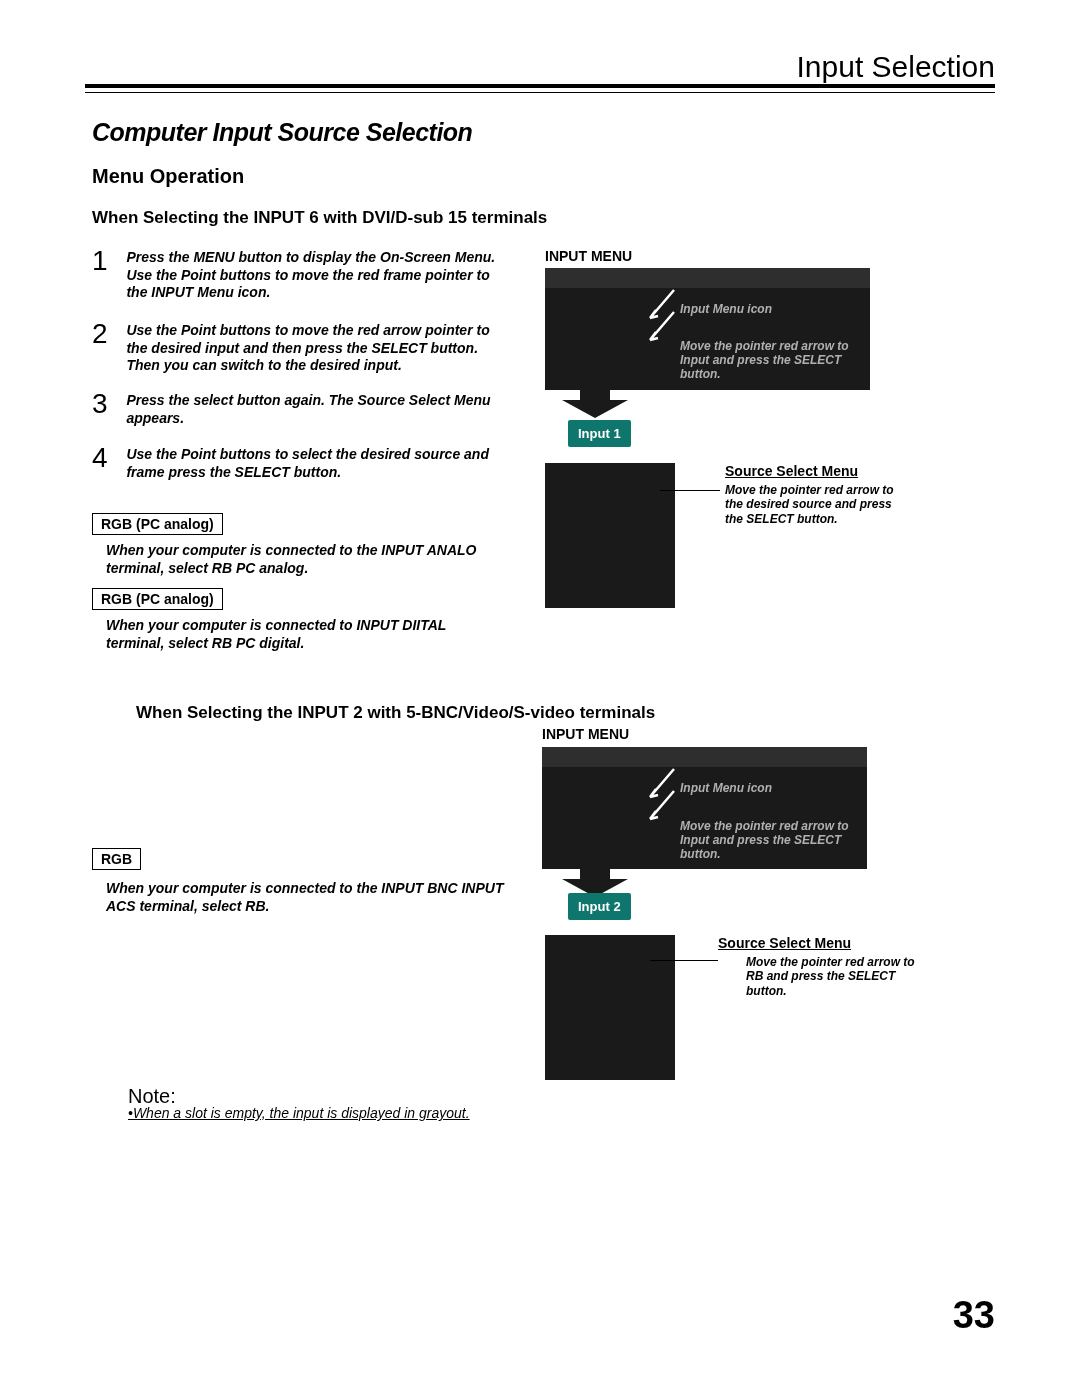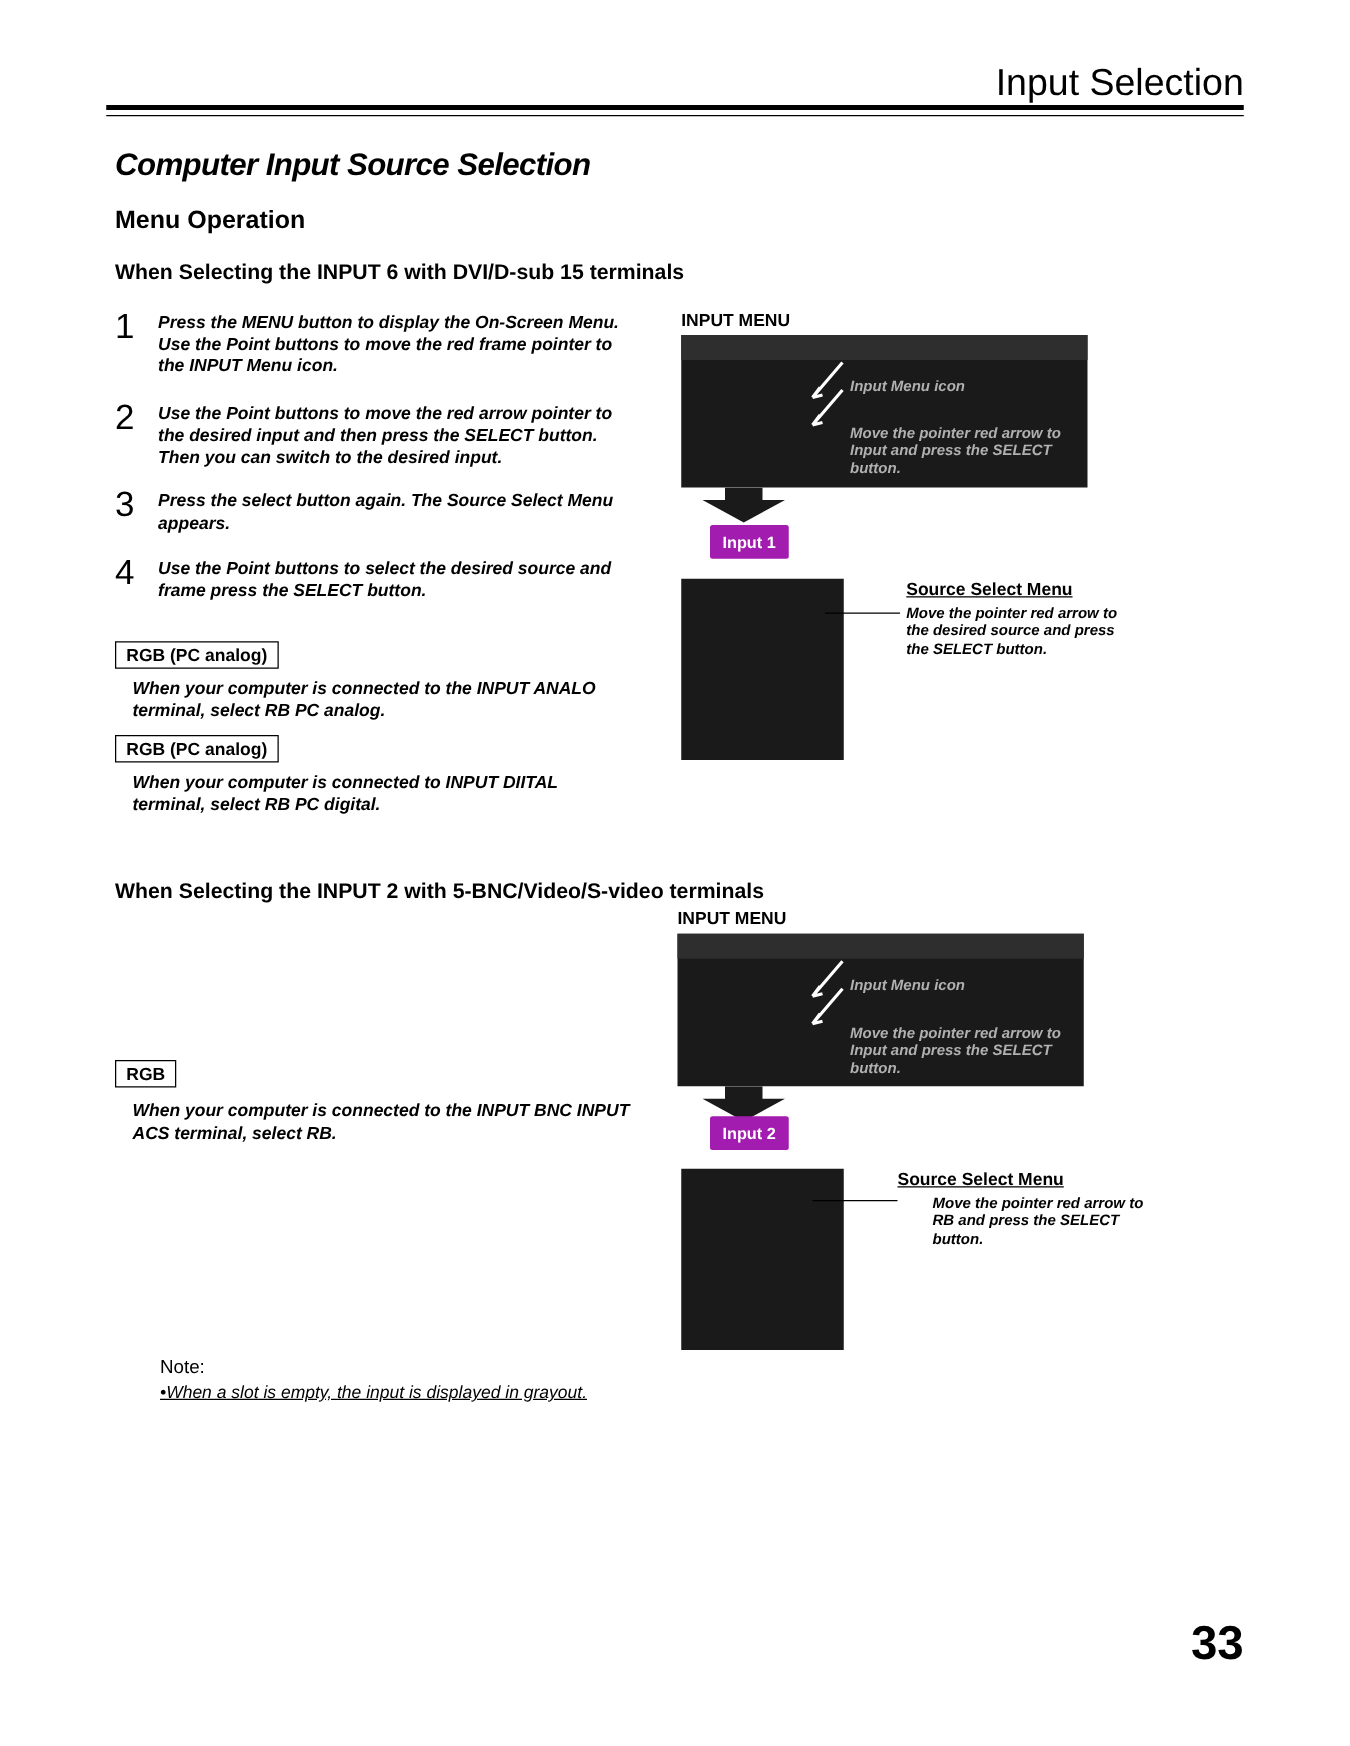--- a/index.html
+++ b/index.html
@@ -115,21 +115,21 @@
     font-weight: bold;
     font-style: italic;
     color: #b0b0b0;
     line-height: 1.15;
   }
   .arrow-svg {
     position: absolute;
   }
   .input-badge {
     position: absolute;
-    background: #a21caf;
+    background: #0f766e;
     color: #fff;
     font-size: 13px;
     font-weight: bold;
     padding: 6px 10px;
     border-radius: 2px;
   }
   .source-menu-label {
     position: absolute;
     font-size: 14px;
     font-weight: bold;
@@ -138,21 +138,21 @@
   .source-menu-desc {
     position: absolute;
     font-size: 12px;
     font-weight: bold;
     font-style: italic;
     line-height: 1.2;
     width: 170px;
   }
   .note-label {
     position: absolute;
-    font-size: 15px;
+    font-size: 20px;
   }
   .note-text {
     position: absolute;
     font-size: 14px;
     font-style: italic;
   }
   .page-number {
     position: absolute;
     bottom: 60px;
     right: 85px;
@@ -223,21 +223,21 @@
 </svg>
 
 <div class="input-badge" style="top:420px; left:568px;">Input 1</div>
 
 <div class="menu-box" style="top:463px; left:545px; width:130px; height:145px;"></div>
 
 <div class="callout-line" style="top:490px; left:660px; width:60px;"></div>
 <div class="source-menu-label" style="top:463px; left:725px;">Source Select Menu</div>
 <div class="source-menu-desc" style="top:483px; left:725px;">Move the pointer red arrow to the desired source and press the SELECT button.</div>
 
-<div class="subsub" style="top:703px;">When Selecting the INPUT 2 with 5-BNC/Video/S-video terminals</div>
+<div class="subsub" style="top:703px;margin-left:44px;">When Selecting the INPUT 2 with 5-BNC/Video/S-video terminals</div>
 
 <div class="boxed-label" style="top:848px;">RGB</div>
 <div class="desc-text" style="top:880px;">When your computer is connected to the INPUT   BNC INPUT ACS terminal, select RB.</div>
 
 <div class="input-menu-label" style="top:726px; left:542px;">INPUT MENU</div>
 <div class="menu-box" style="top:747px; left:542px; width:325px; height:122px;">
   <div class="menu-box-bar"></div>
 </div>
 <svg class="diag-arrow" style="top:767px; left:648px;" width="28" height="32">
     <path d="M2 30 L26 2 M2 30 L8 22 M2 30 L10 28" stroke="#fff" stroke-width="2.5" fill="none"></path>

